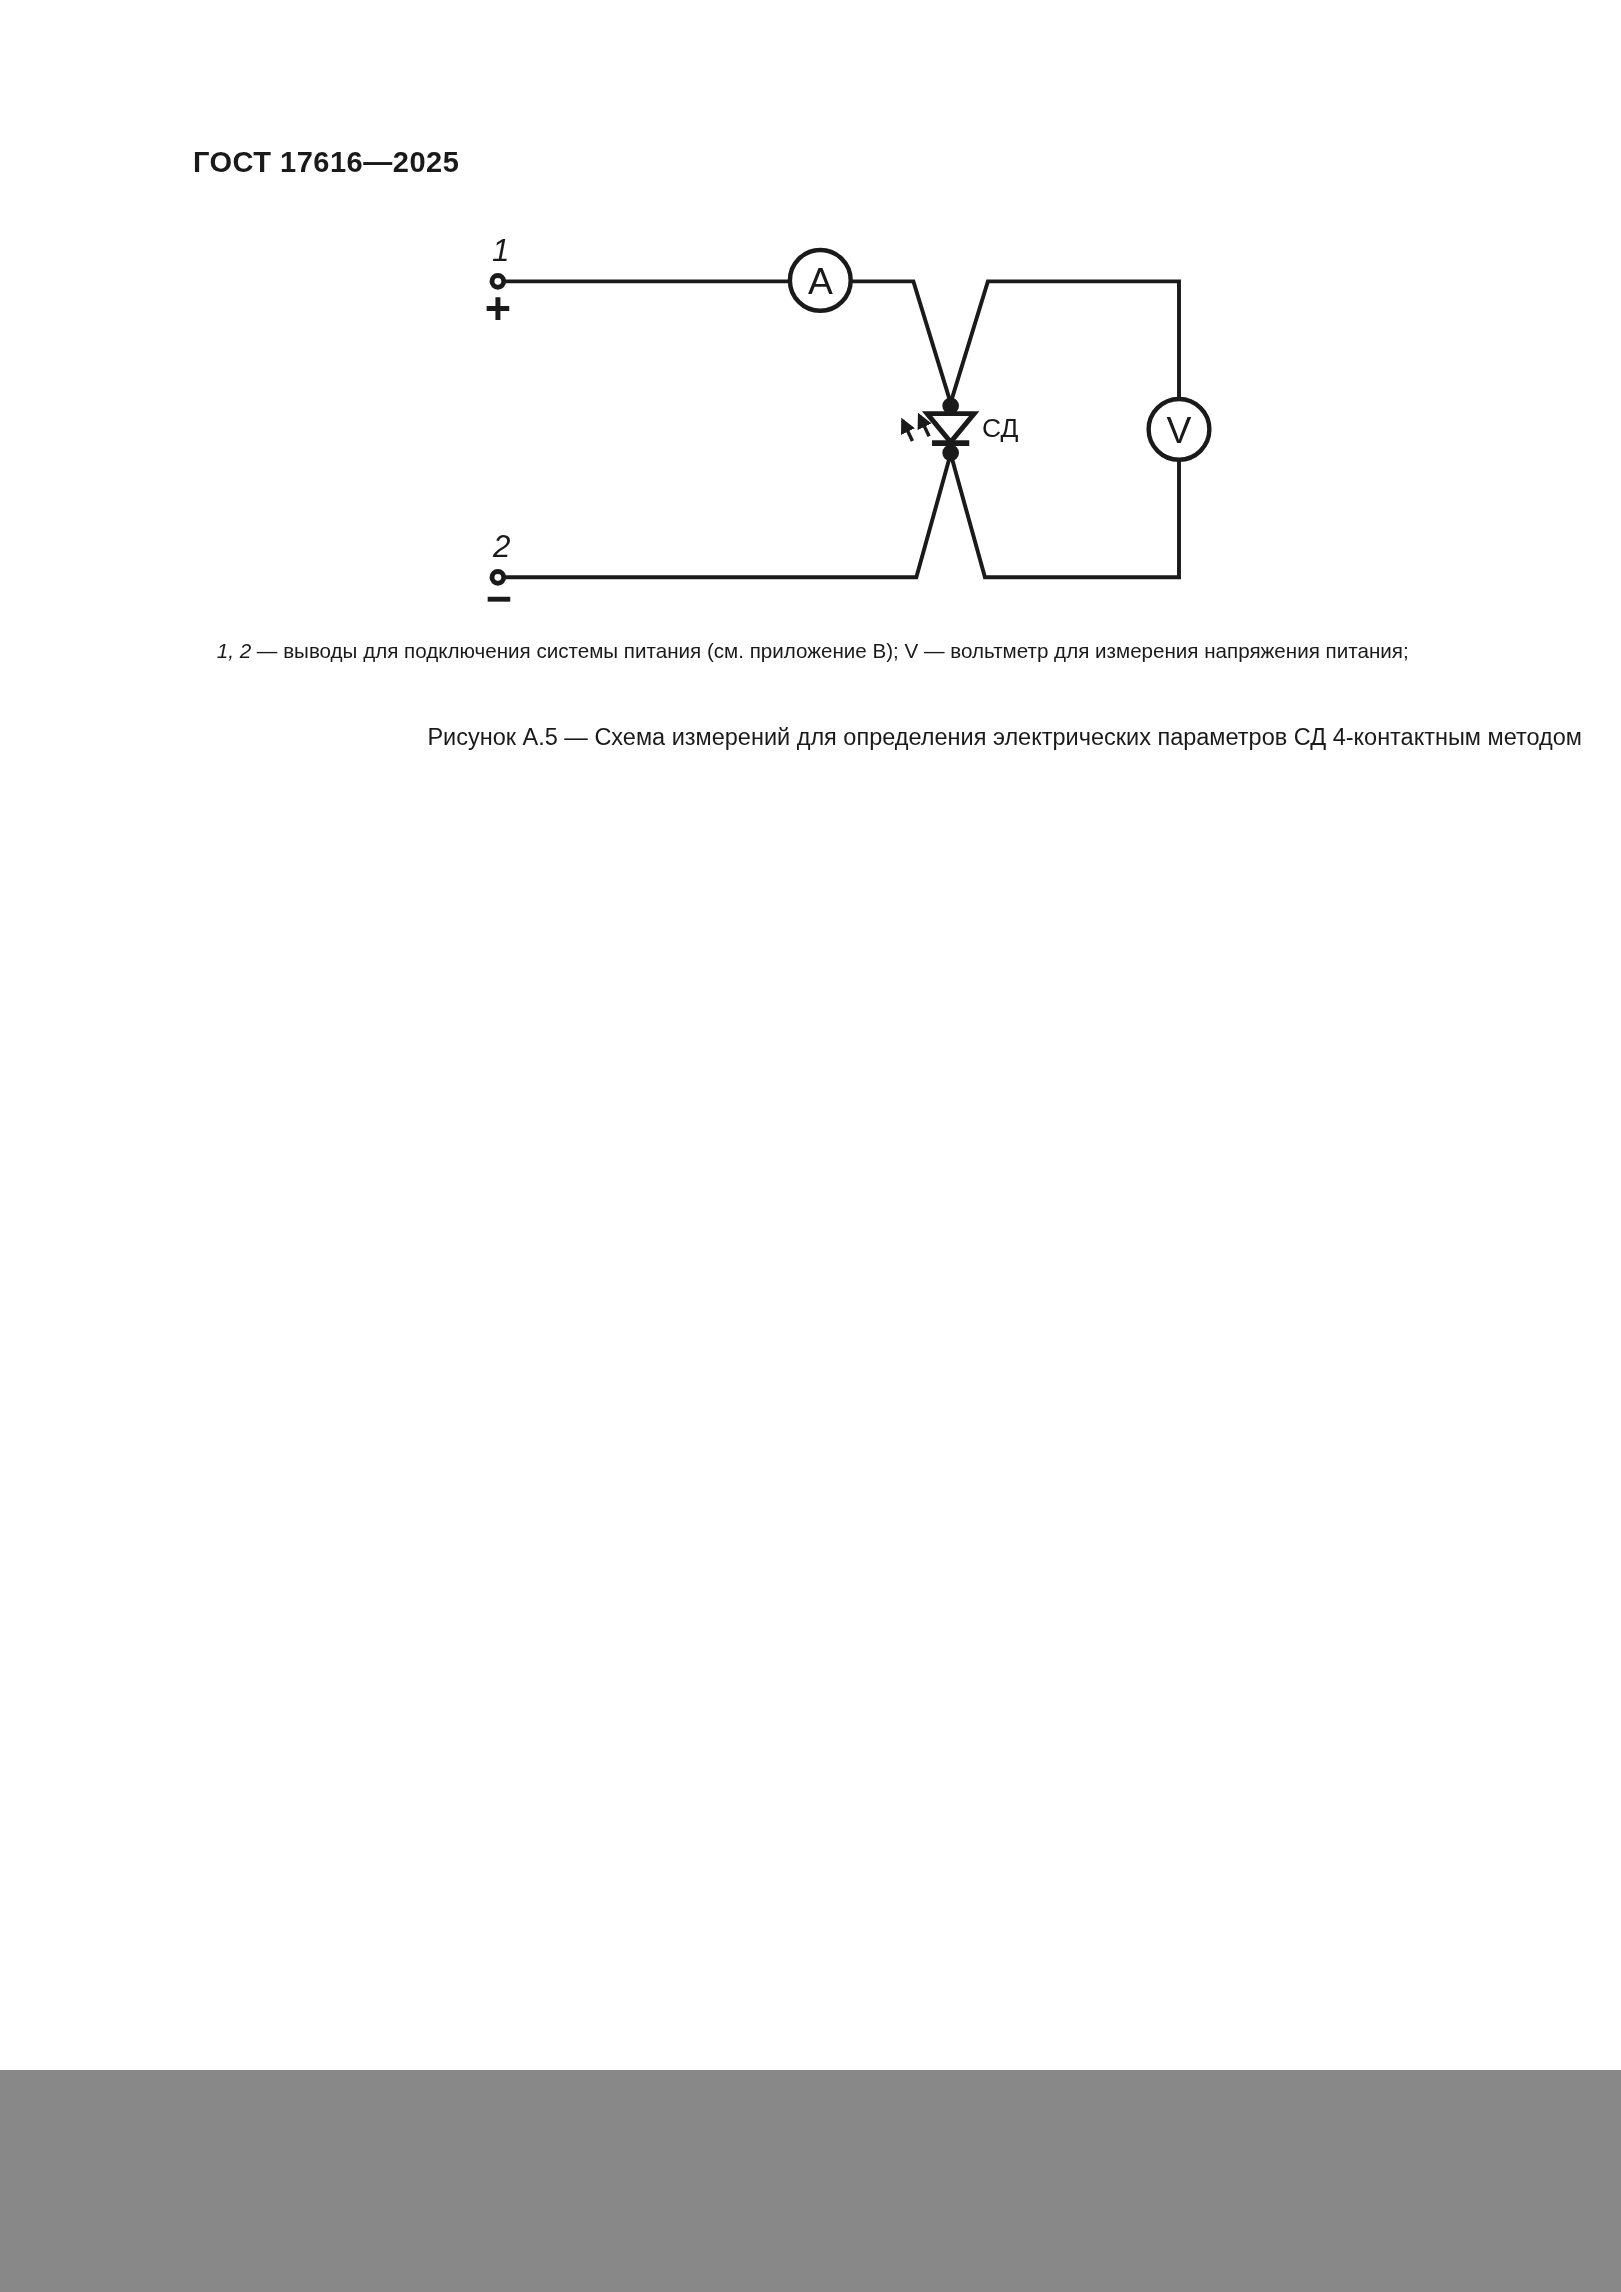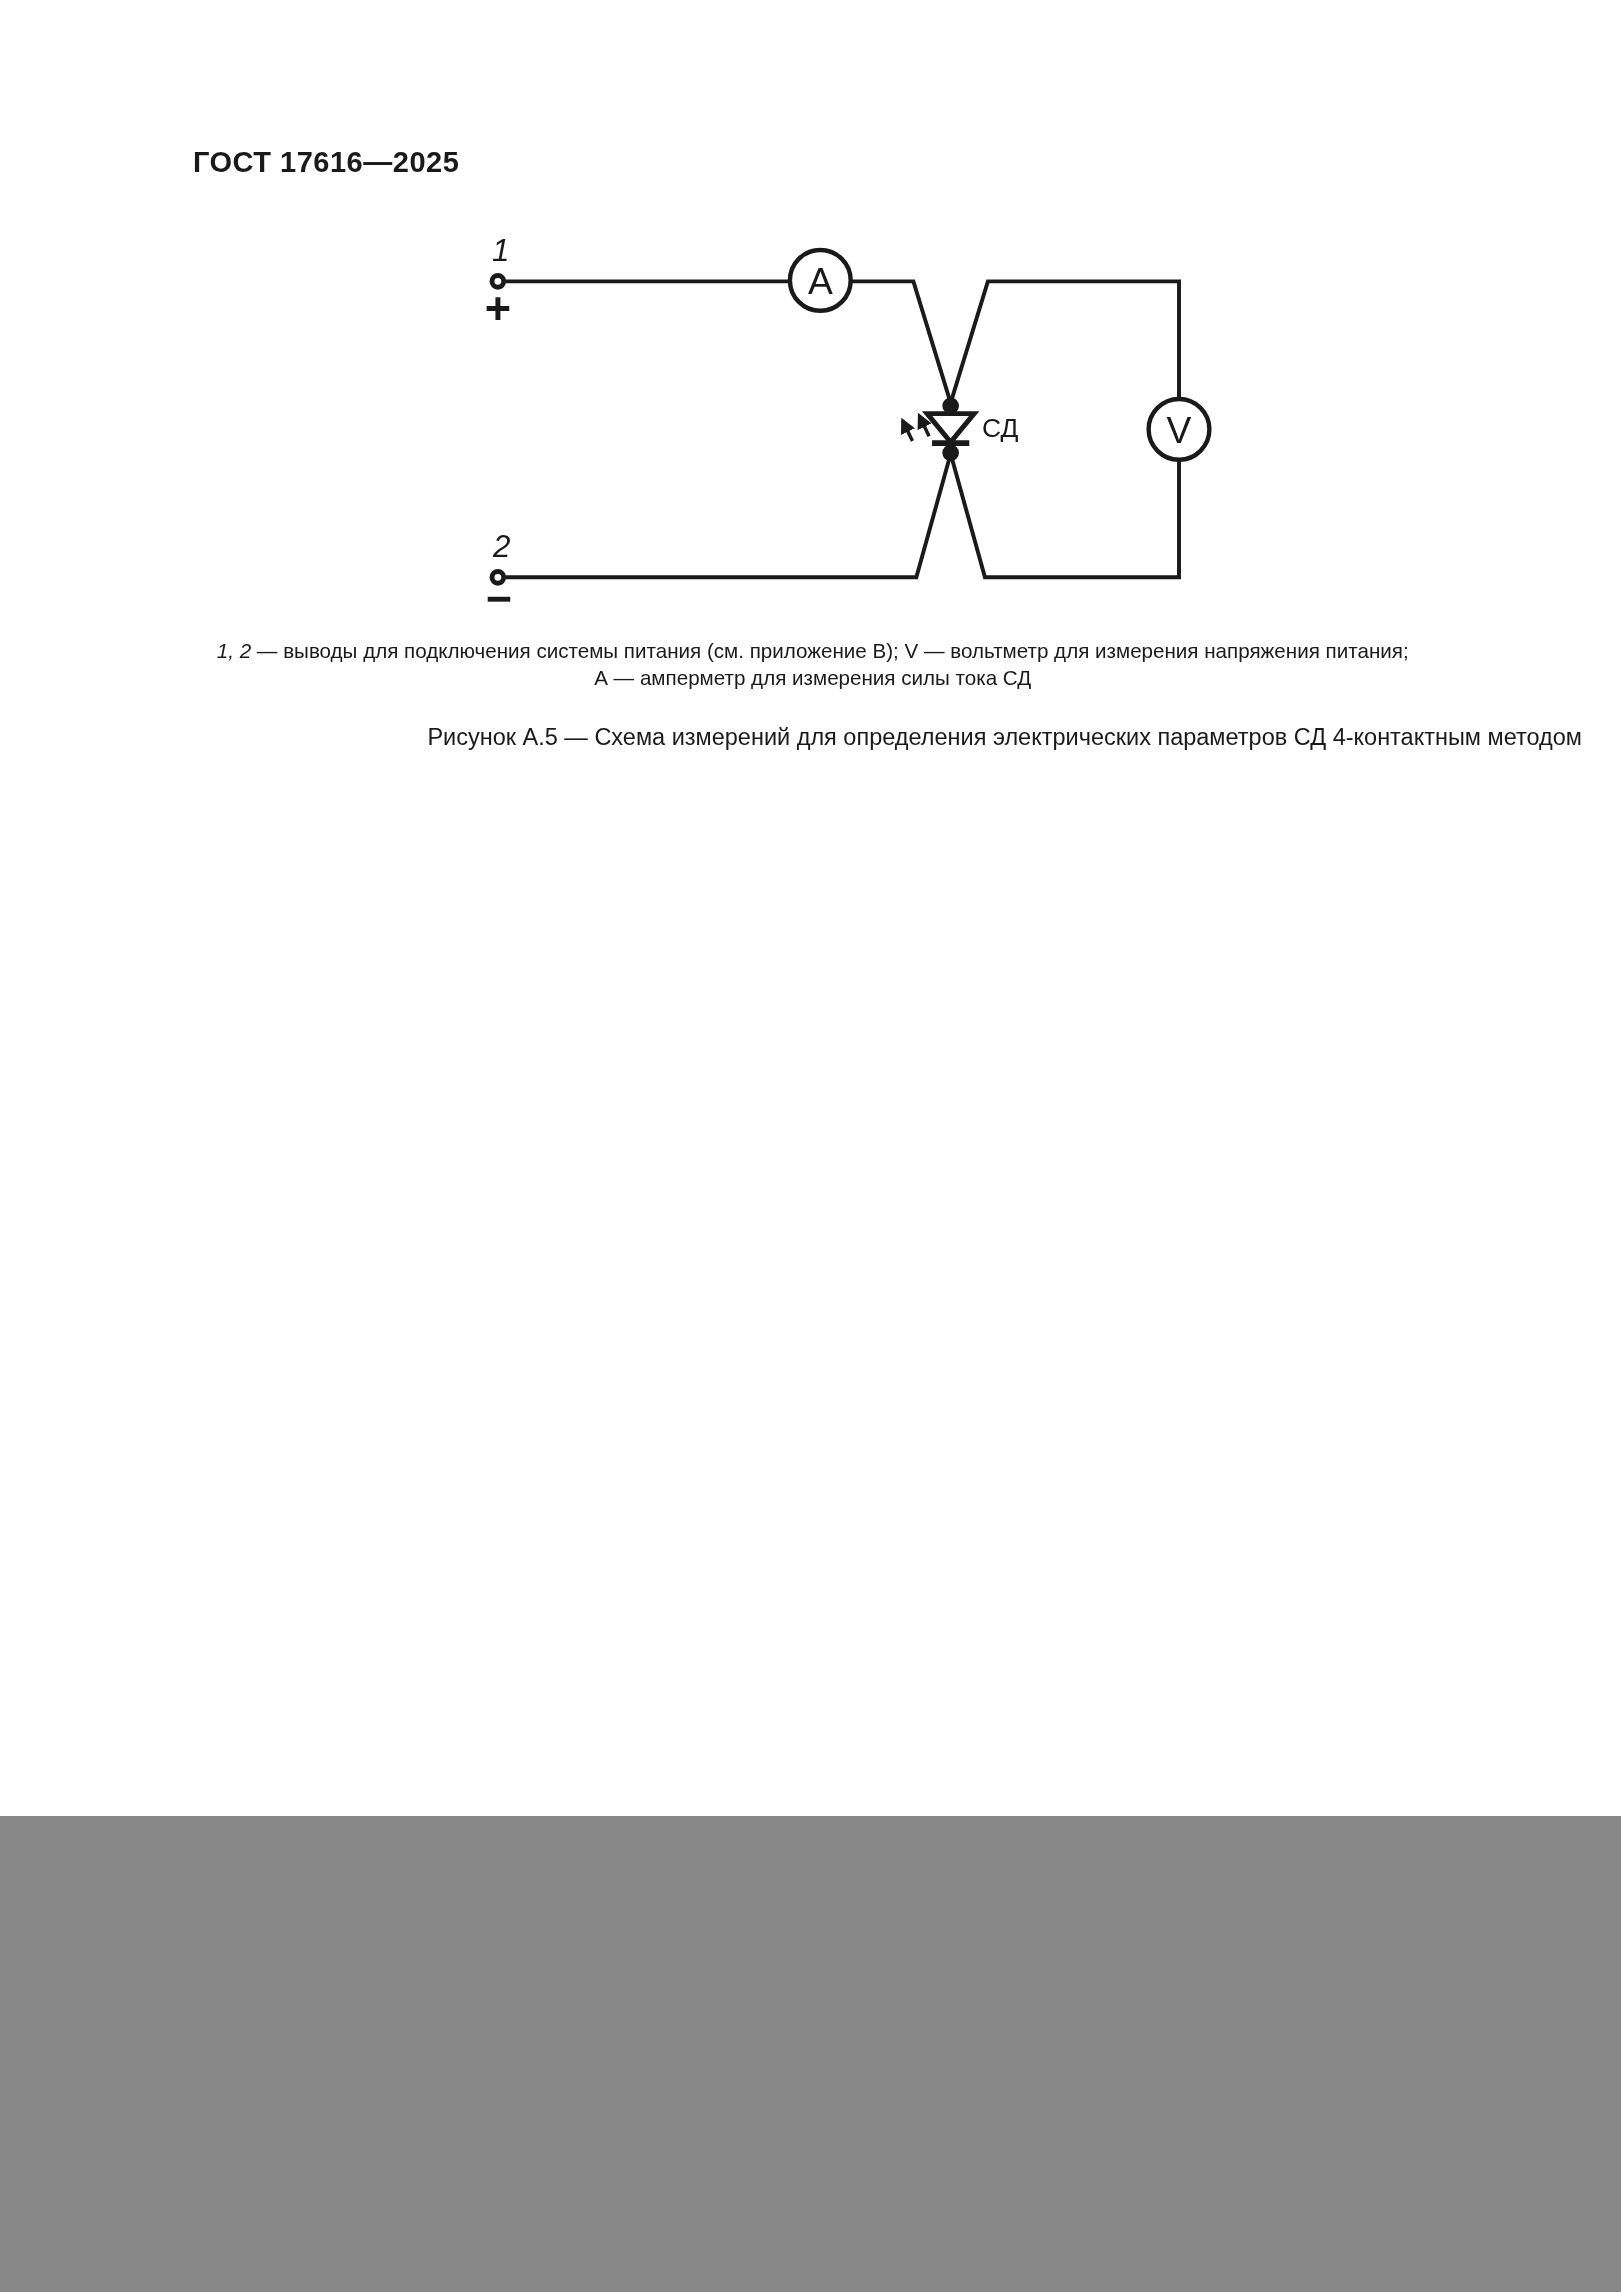--- a/index.html
+++ b/index.html
@@ -1,20 +1,20 @@
 <!DOCTYPE html>
 <html style="--ink: #1a1a1a; --paper: #ffffff;"><head>
 <meta charset="utf-8">
 <style>
   :root { --ink:#1a1a1a; --paper:#ffffff; }
   * { margin:0; padding:0; box-sizing:border-box; }
   html,body { background:#888; }
   .page {
     position:relative;
-    width:1621px; height:1816px;
+    width:1621px; height:2070px;
     margin:0 auto;
     background:var(--paper);
     font-family:"Liberation Sans", sans-serif;
     color:var(--ink);
     overflow:hidden;
   }
   .doc-header {
     position:absolute; left:193px; top:148px;
     font-size:29px; font-weight:bold; line-height:29px;
     letter-spacing:0.5px;
@@ -95,21 +95,20 @@
 
     <g>
       <text class="term-label" x="512" y="568">2</text>
       <circle class="term-circle" cx="508" cy="589" r="6"></circle>
       <text class="polarity" x="509" y="626">−</text>
     </g>
   </svg>
 
   <div class="caption">
     <div><span class="it">1, 2</span><span> — выводы для подключения системы питания (см. приложение В); V — вольтметр для измерения напряжения питания;</span></div>
-    <div>А — амперметр для измерения силы тока СД</div>
   </div>
 
   <div class="figure-title">Рисунок А.5 — Схема измерений для определения электрических параметров СД 4-контактным методом</div>
 
   <div class="page-number">24</div>
 
 </div>
 
 
 </body></html>

